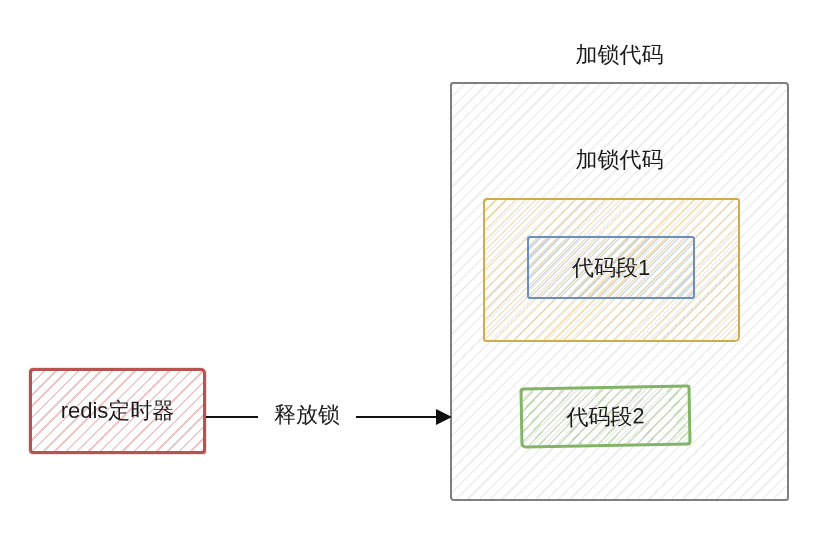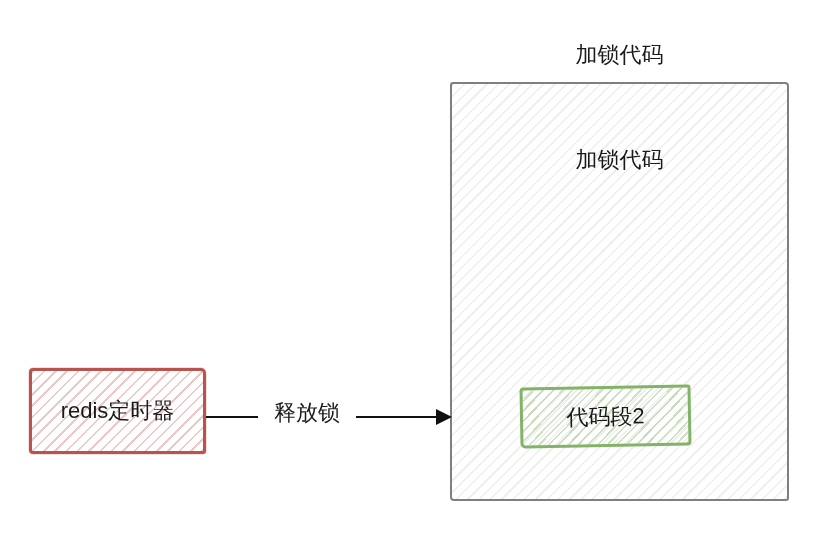--- a/index.html
+++ b/index.html
@@ -159,34 +159,39 @@
     border-left: 16px solid #111111;
   }
   .arrow-label {
     position: absolute;
     left: 258px;
     top: 400px;
     width: 98px;
     text-align: center;
     background: #ffffff;
     padding: 1px 0;
-    font-family: Liberation Mono, monospace;
   }
 </style>
 </head>
 <body>
 
 <div class="canvas">
 
   <div class="diagram-title label-text">加锁代码</div>
 
   <div class="biz-box">
 
     <div class="lock-code-label label-text">加锁代码</div>
 
+    <div class="lock-box">
+
+      <div class="seg1-box">
+        <span class="label-text">代码段1</span>
+      </div>
+    </div>
 
     <div class="seg2-box">
       <span class="label-text">代码段2</span>
     </div>
   </div>
 
   <div class="timer-box">
     <span class="label-text">redis定时器</span>
   </div>
 

